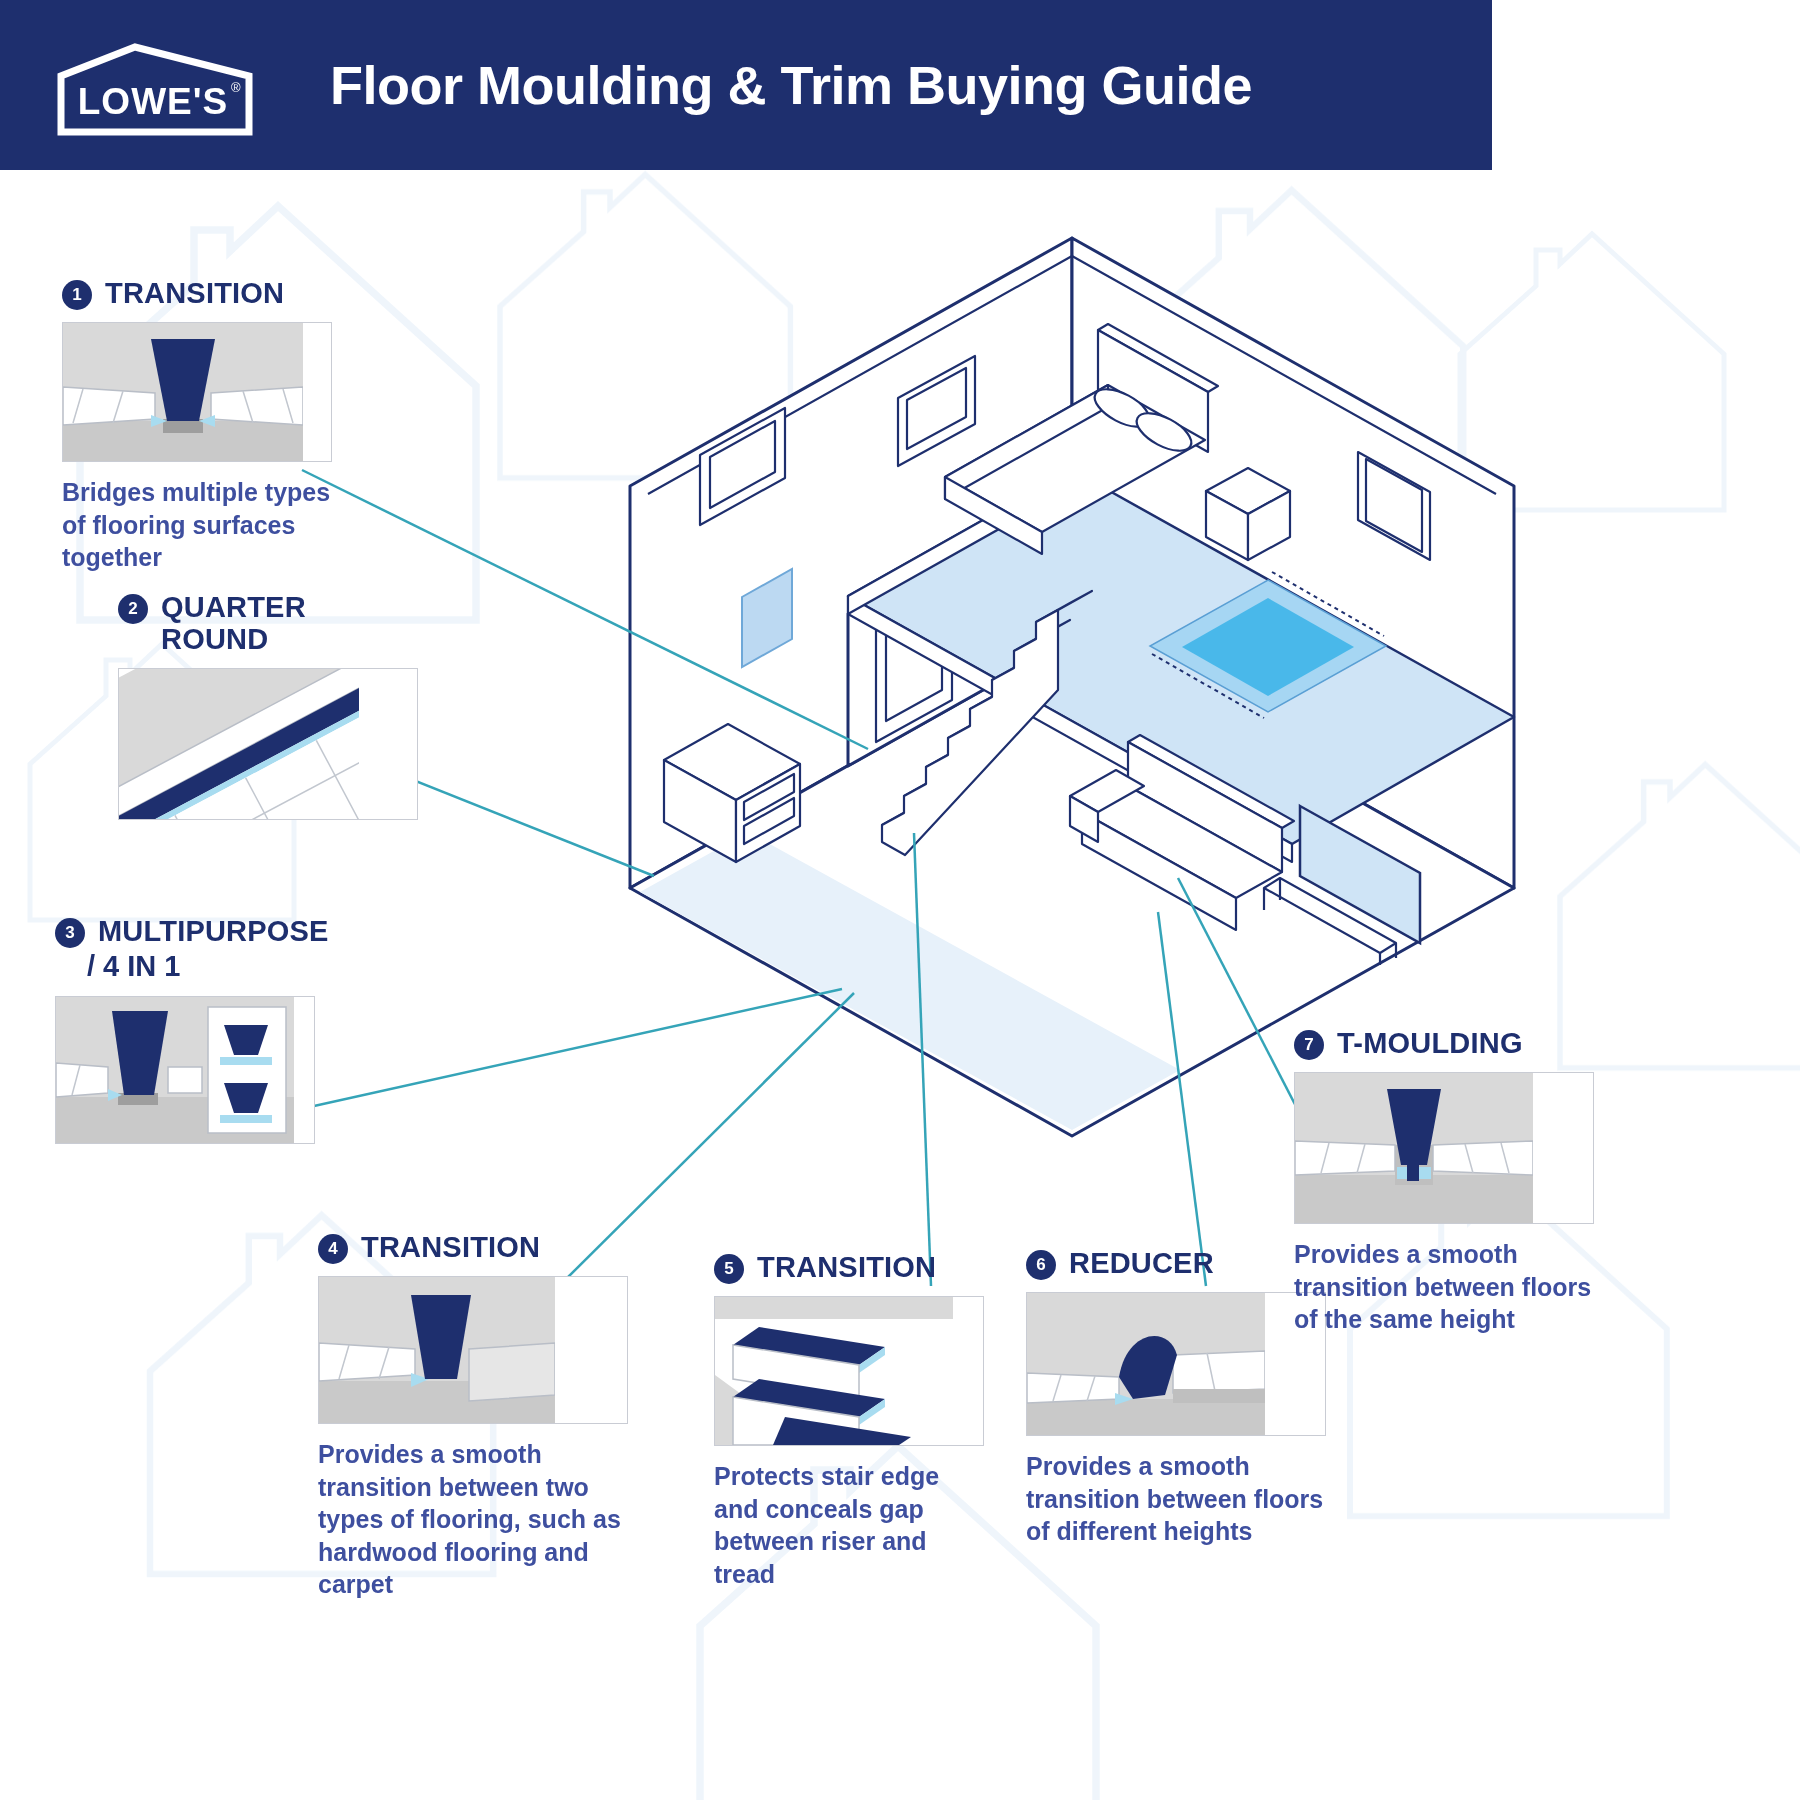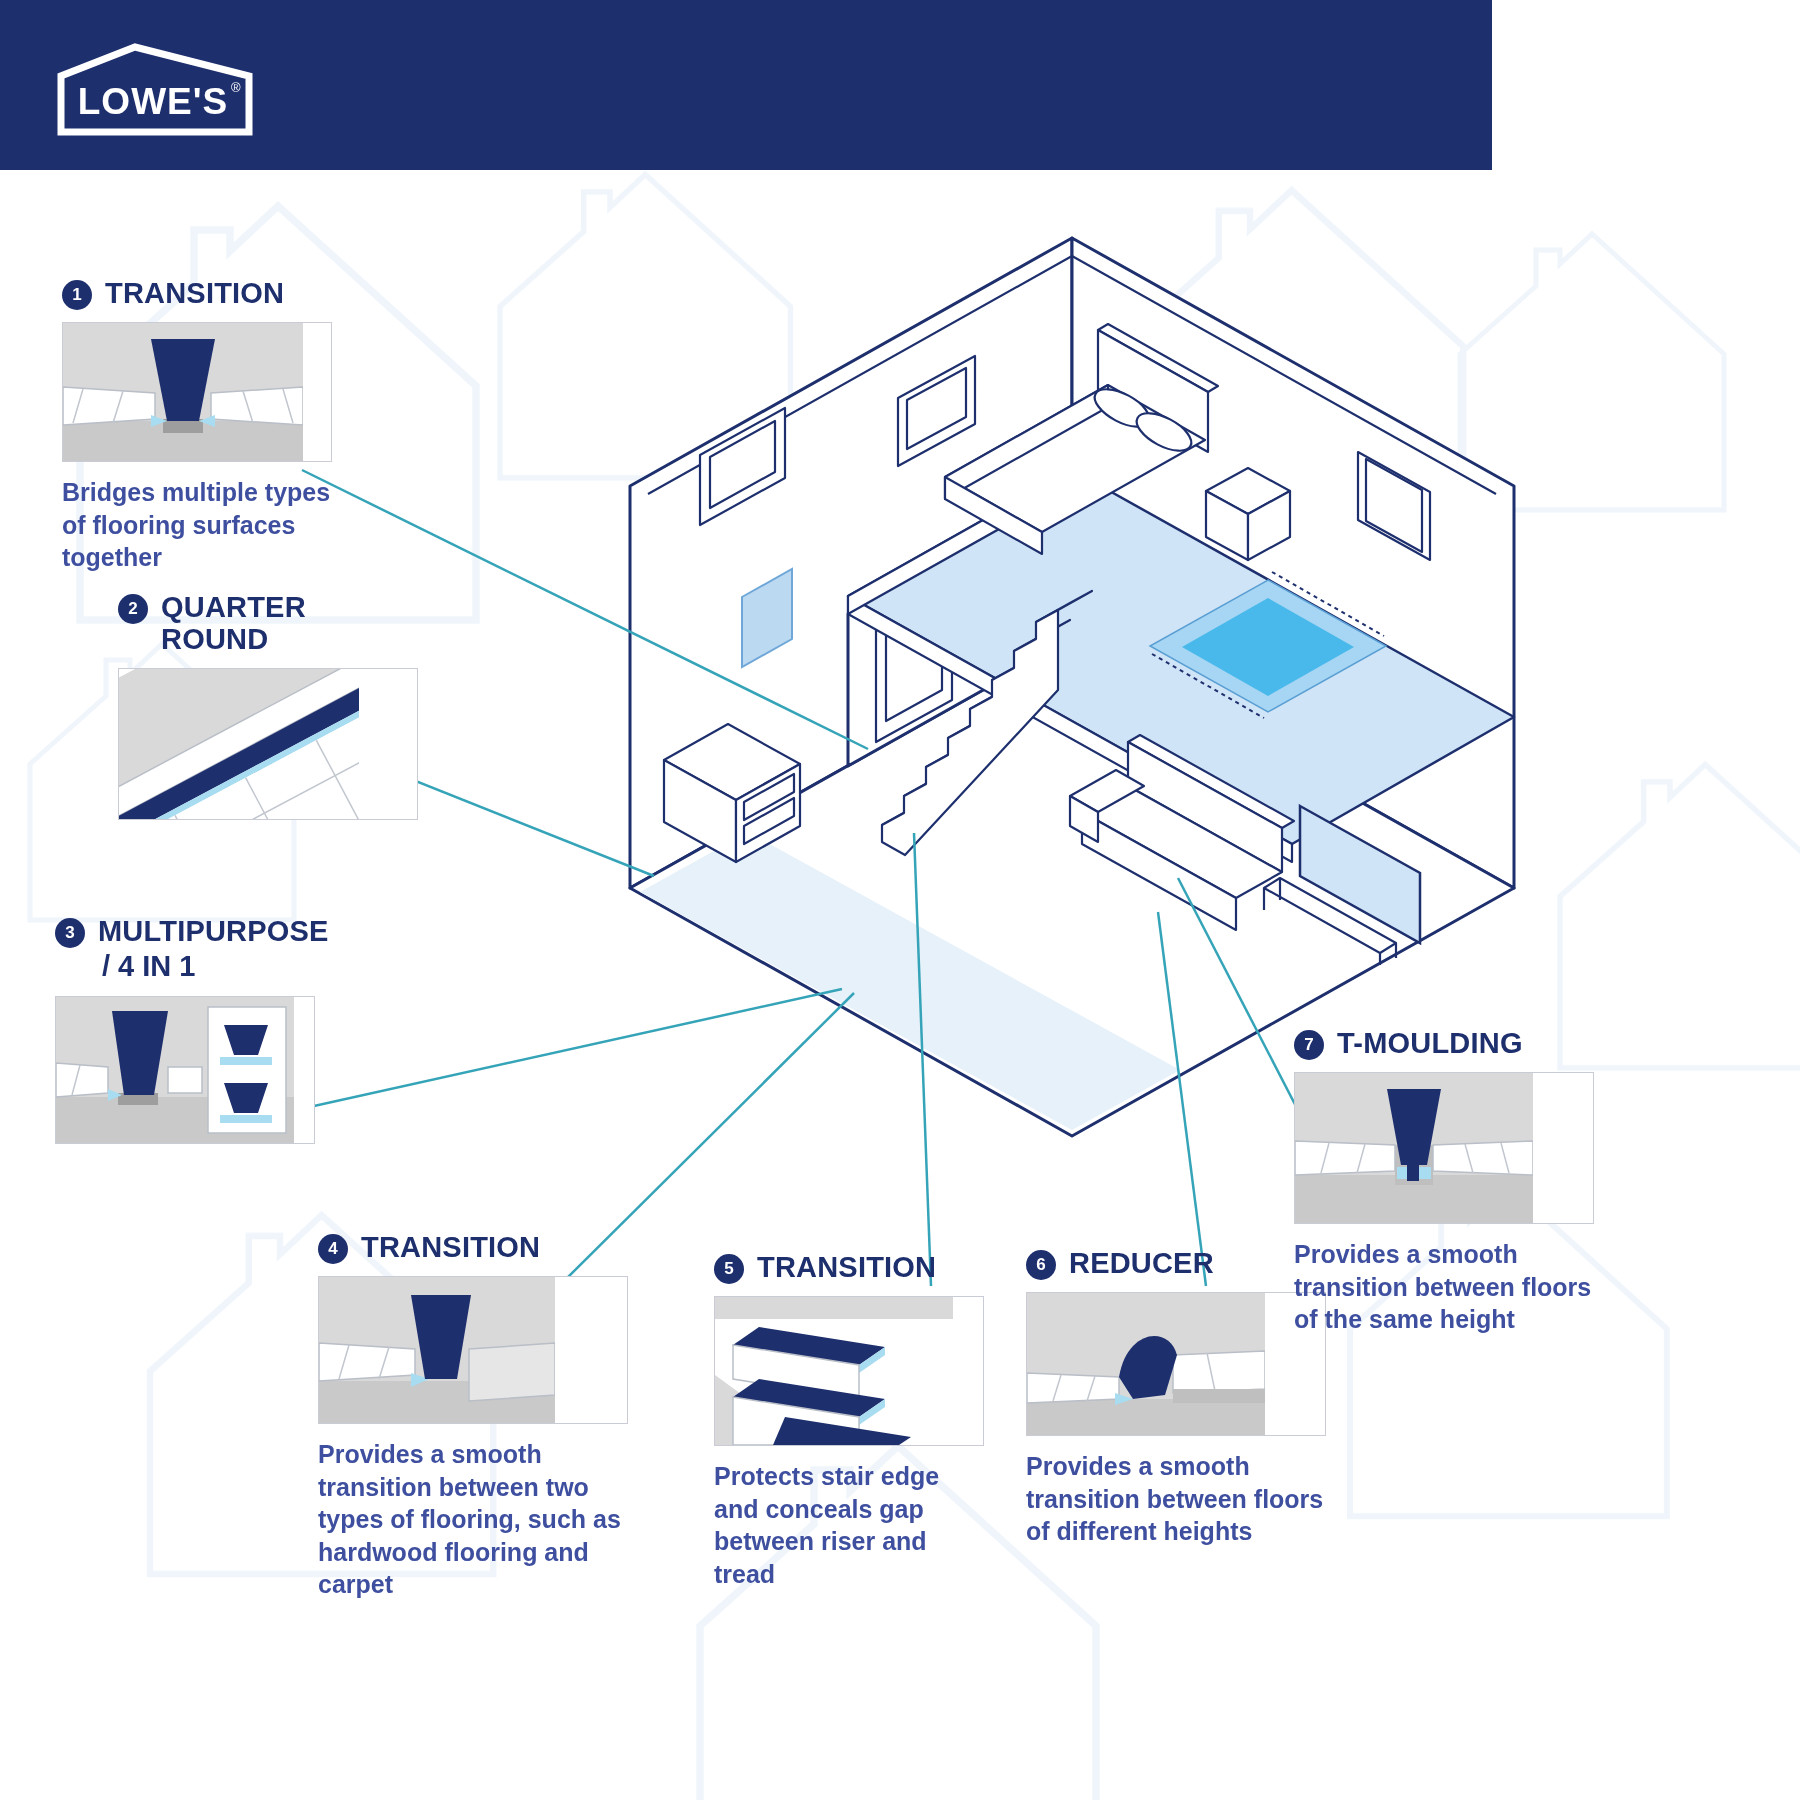--- a/index.html
+++ b/index.html
@@ -55,20 +55,21 @@
       <use href="#bgHouse" transform="translate(1560,760) scale(2.2)"></use>
     </g>
   </svg>
 
   <div class="header">
     <svg class="logo" width="200" height="104" viewBox="0 0 200 104">
       <polygon points="6,98 6,42 80,13 194,42 194,98" fill="none" stroke="#ffffff" stroke-width="7" stroke-linejoin="miter"></polygon>
       <text x="98" y="80" text-anchor="middle" font-size="37" font-weight="bold" fill="#ffffff" letter-spacing="1">LOWE'S</text>
       <text x="176" y="58" font-size="13" fill="#ffffff">®</text>
     </svg>
+    <div class="header-title">Floor Moulding &amp; Trim Buying Guide</div>
   </div>
 
   <svg class="scene" width="1800" height="1800">
 
     <g>
       <polygon class="w" points="1072,238 630,486 630,888 1072,640"></polygon>
       <polygon class="w" points="1072,238 1514,486 1514,888 1072,640"></polygon>
       <path class="nf" d="M648,494 L1072,256 L1496,494"></path>
     </g>
 
@@ -217,21 +218,21 @@
         </g>
       </svg>
     </div>
   </div>
 
   <div class="callout" style="left:55px;top:916px;width:260px;">
     <div class="co-head">
       <span class="badge">3</span>
       <span>
         <span class="co-title">MULTIPURPOSE</span>
-        <span class="co-title2" style="margin-left:17px;">/ 4 IN 1</span>
+        <span class="co-title2" style="margin-left:2px;">/ 4 IN 1</span>
       </span>
     </div>
     <div class="co-img">
       <svg width="238" height="146" viewBox="0 0 238 146">
         <rect width="238" height="146" class="g"></rect>
         <rect y="100" width="238" height="46" class="g2"></rect>
         <polygon class="fl" points="0,66 52,70 52,96 0,100"></polygon>
         <line x1="24" y1="68" x2="16" y2="98" class="sm"></line>
         <polygon class="fl" points="112,70 146,70 146,96 112,96"></polygon>
         <rect x="62" y="96" width="40" height="12" fill="#9e9e9e"></rect>

